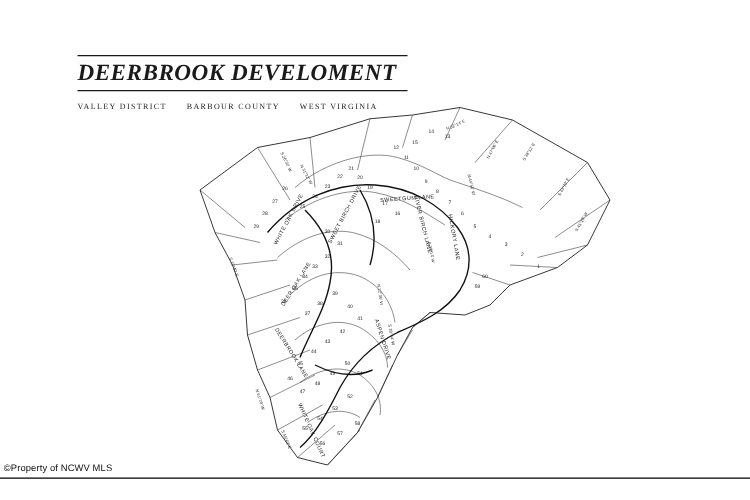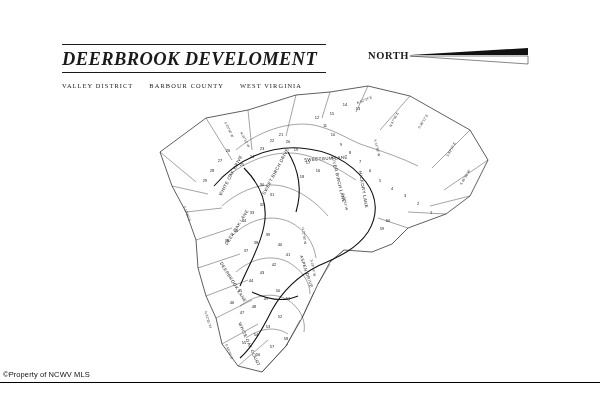--- a/index.html
+++ b/index.html
@@ -133,27 +133,20 @@
     <div class="title-rule-top"></div>
     <div class="map-title">DEERBROOK DEVELOMENT</div>
     <div class="title-rule-bottom"></div>
     <div class="subtitle-row">
       <span>VALLEY DISTRICT</span>
       <span>BARBOUR COUNTY</span>
       <span>WEST VIRGINIA</span>
     </div>
   </div>
 
-  <div class="north-block">
-    <div class="north-label">NORTH</div>
-    <svg class="north-arrow" width="120" height="20" viewBox="0 0 120 20">
-      <polygon points="0,8 118,1 118,8" fill="#111111"></polygon>
-      <polygon points="0,9 118,9 118,17" fill="#ffffff" stroke="#111111" stroke-width="0.5"></polygon>
-    </svg>
-  </div>
 
   <svg class="map-area" viewBox="0 0 600 400">
     <g fill="none" stroke="#1a1a1a" stroke-width="0.7">
       <path d="M160,152 L206,118 L248,110 L296,95 L330,92 L368,86 L410,96 L470,130 L488,160
                L470,196 L446,214 L408,228 L392,244 L372,252 L344,250 L330,262 L318,284
                L302,318 L286,346 L262,372 L238,366 L222,344 L216,318 L206,296 L198,268
                L196,240 L186,212 L172,186 Z"></path>
     </g>
     <g fill="none" stroke="#333333" stroke-width="0.45">
       <path d="M206,118 L232,160 M248,110 L252,150 M296,95 L286,136 M330,92 L322,118

